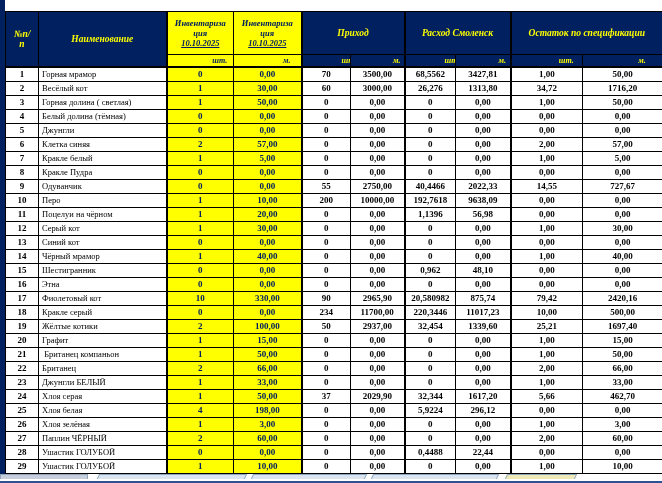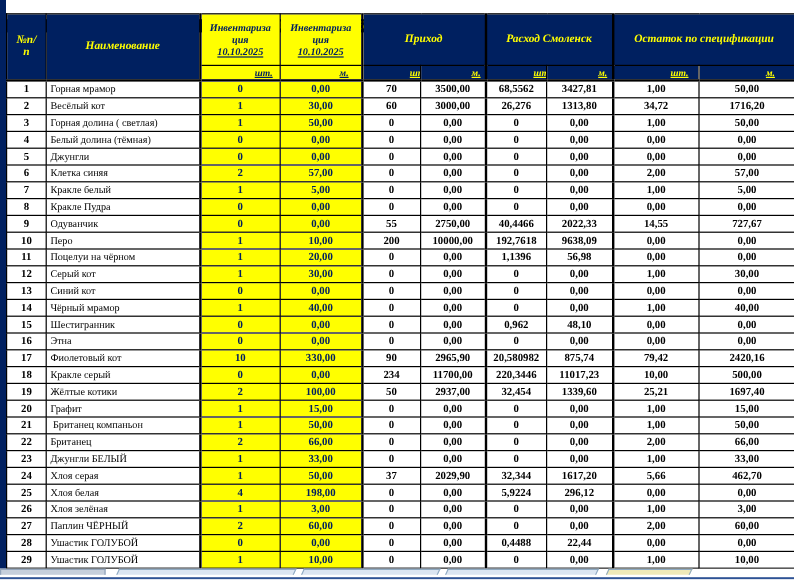--- a/index.html
+++ b/index.html
@@ -6,21 +6,21 @@
   body{width:662px;height:483px;font-family:"Liberation Serif",serif;overflow:hidden;}
   .sheet{position:relative;width:662px;height:483px;background:#ffffff;overflow:hidden;}
   .leftstrip{position:absolute;left:0;top:0;width:5px;height:474px;background:#002060;}
   .titleband{position:absolute;left:0;top:16px;width:539px;height:11px;background:#002060;
     color:#FFFF00;font-weight:bold;font-size:10px;line-height:11px;text-align:center;letter-spacing:.5px;}
   table{position:absolute;left:5px;top:11px;width:657px;border-collapse:collapse;table-layout:fixed;}
   th,td{border:1px solid #000;overflow:hidden;white-space:nowrap;padding:0;box-sizing:border-box;}
   .bl2{border-left-width:2px;}
   thead th{font-style:italic;font-weight:bold;text-align:center;vertical-align:middle;margin-top:12px;}
   .hrow1 th{height:43px;}
-  .hrow2 th{height:12px;font-size:8px;line-height:11px;text-decoration:underline;padding-left:39px;}
+  .hrow2 th{height:12px;font-size:8px;line-height:11px;padding-left:39px;}
   .h-navy{background:#002060;color:#FFFF00;font-size:9px;}
   .h-yellow{background:#FFFF00;color:#002060;font-size:8.5px;}
   .pre{white-space:pre-line;}
   .hw{display:block;white-space:pre-line;line-height:10px;font-size:8.5px;}
   .h-date{display:block;line-height:11px;font-size:8.5px;text-decoration:underline;}
   .hrow1 .h-navy{font-size:9.5px;}
   tbody td{height:13px;font-size:9px;line-height:13px;text-align:center;color:#000;}
   .c-num{font-weight:bold;}
   .c-name{text-align:left;padding-left:3px;font-size:8.5px;white-space:pre;}
   .c-inv{background:#FFFF00;color:#002060;font-weight:bold;}

